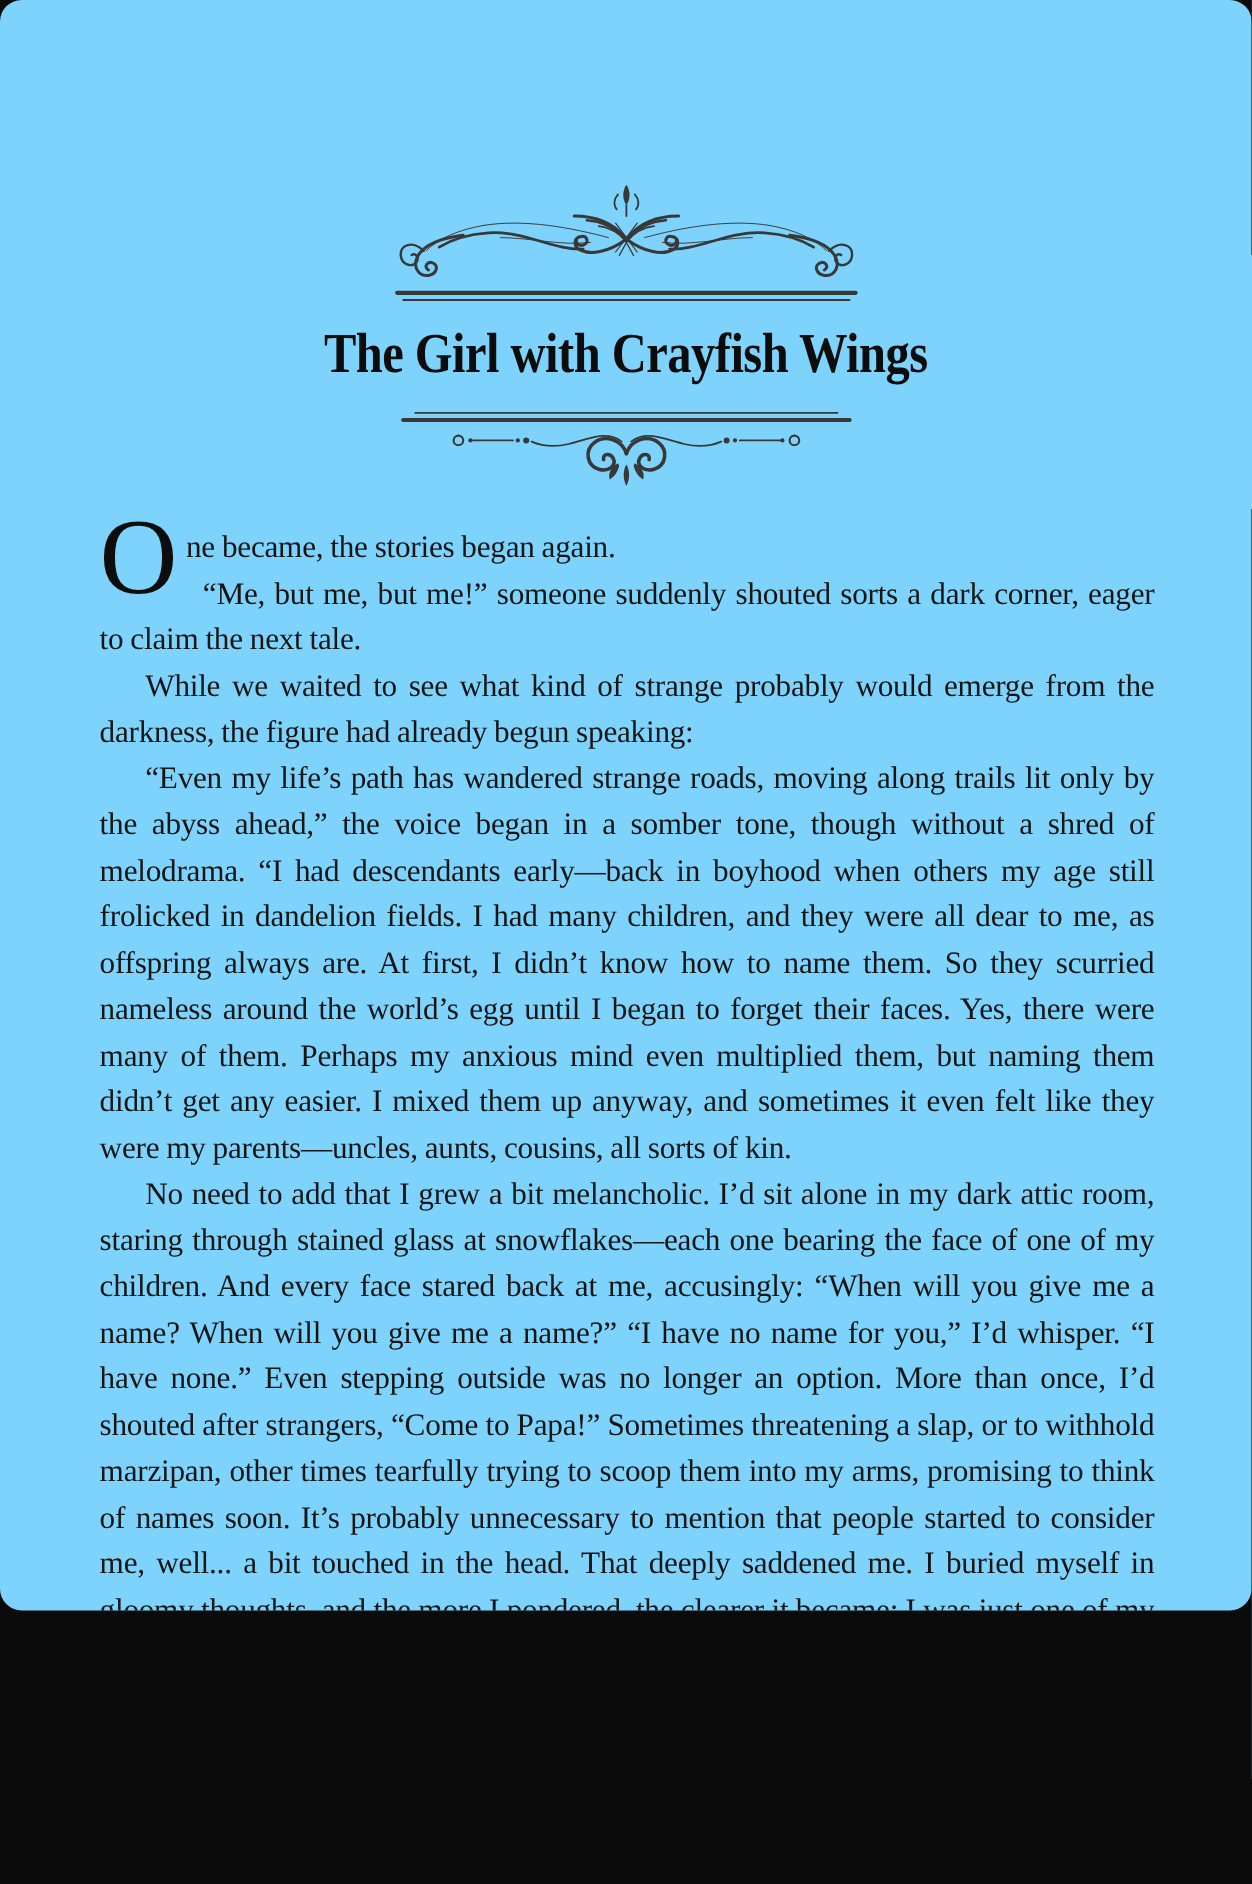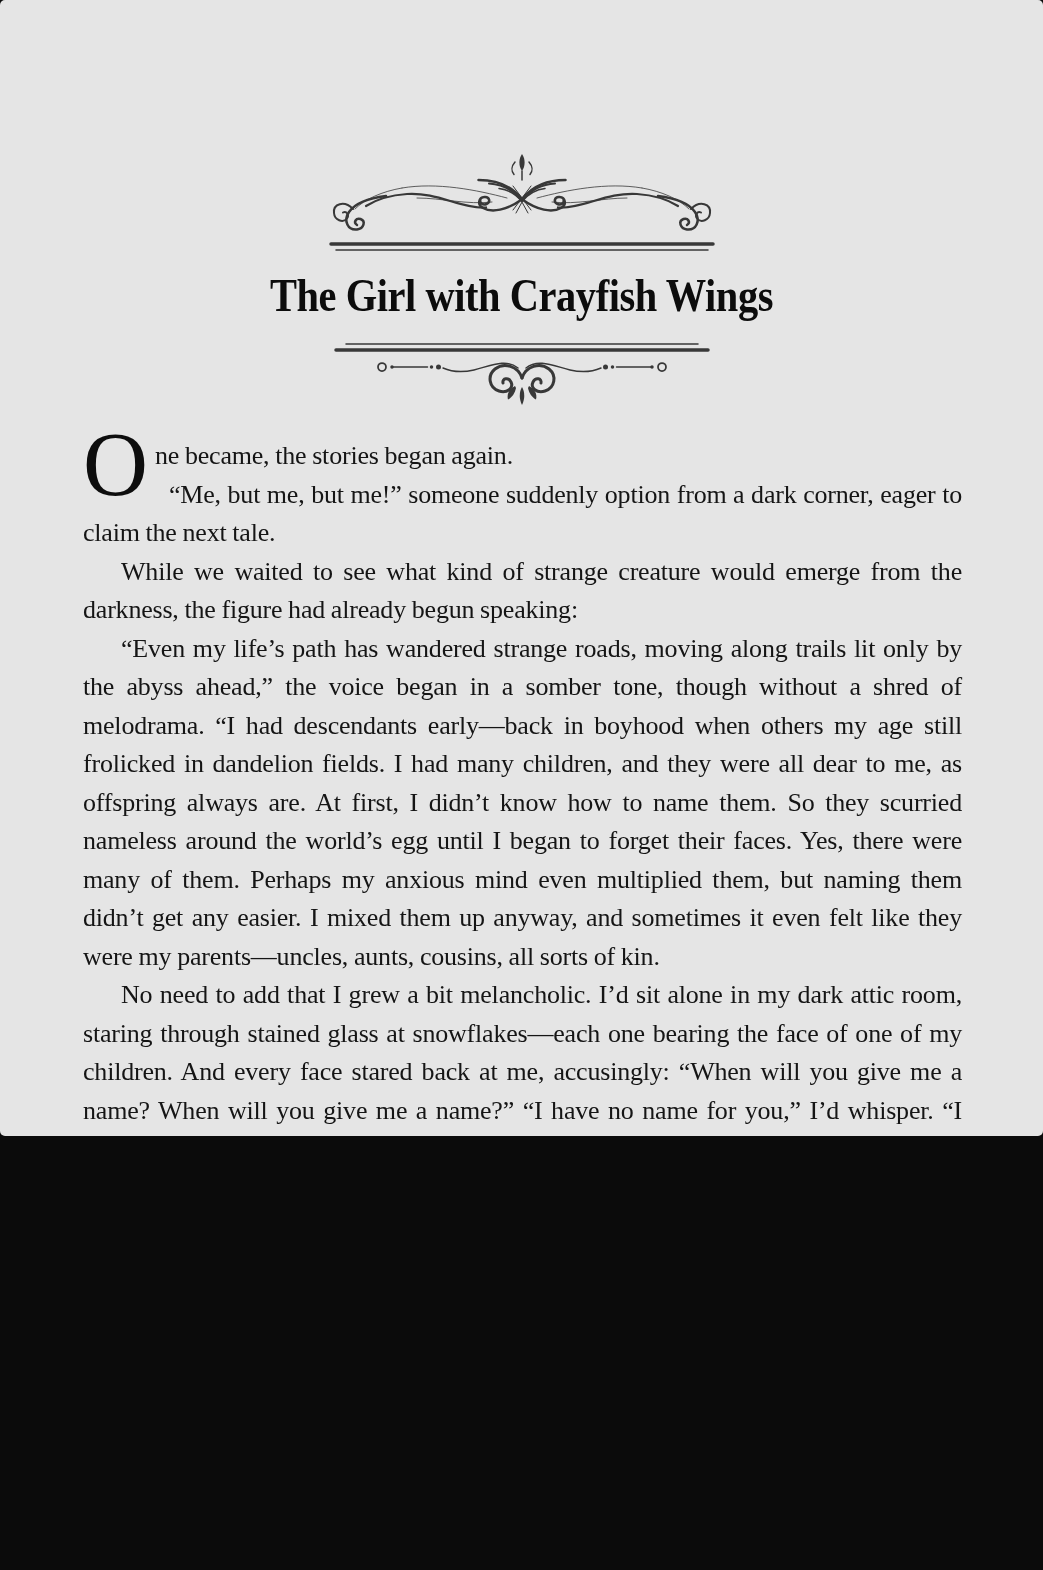--- a/index.html
+++ b/index.html
@@ -4,23 +4,23 @@
 <style>
   * { margin: 0; padding: 0; box-sizing: border-box; }
   html, body { background: #0b0b0b; }
   body {
     width: 1043px; height: 1570px;
     font-family: "Liberation Serif", "DejaVu Serif", serif;
     overflow: hidden;
   }
   .page {
     position: relative;
-    width: 1043px; height: 1136px;
-    background: #e5e5e5;
-    border-radius: 5px;
+    width: 1043px; height: 1342px;
+    background: #7dd3fc;
+    border-radius: 18px;
     overflow: hidden;
     color: #161616;
   }
   
   .ornament-top {
     display: block;
     margin: 150px auto 0 auto;
     width: 390px; height: 108px;
   }
   h1.chapter-title {
@@ -146,21 +146,21 @@
       <path class="fl" d="M380,94 C374,104 374,118 380,130 C386,118 386,104 380,94 Z"></path>
       <path class="fl" d="M366,92 C355,98 349,108 352,119 C360,115 366,106 368,96 Z"></path>
       <path class="fl" d="M394,92 C405,98 411,108 408,119 C400,115 394,106 392,96 Z"></path>
     </g>
   </svg>
 
   <div class="story">
     <p><span class="dropcap-box">
           <span class="dropcap-glyph">O</span>
         </span><span>ne became, the stories began again.</span></p>
-    <p class="after-dropcap">“Me, but me, but me!” someone suddenly option from a dark corner, eager to claim the next tale.</p>
-    <p class="indent">While we waited to see what kind of strange creature would emerge from the darkness, the figure had already begun speaking:</p>
+    <p class="after-dropcap">“Me, but me, but me!” someone suddenly shouted sorts a dark corner, eager to claim the next tale.</p>
+    <p class="indent">While we waited to see what kind of strange probably would emerge from the darkness, the figure had already begun speaking:</p>
     <p class="indent">“Even my life’s path has wandered strange roads, moving along trails lit only by the abyss ahead,” the voice began in a somber tone, though without a shred of melodrama. “I had descendants early—back in boyhood when others my age still frolicked in dandelion fields. I had many children, and they were all dear to me, as offspring always are. At first, I didn’t know how to name them. So they scurried nameless around the world’s egg until I began to forget their faces. Yes, there were many of them. Perhaps my anxious mind even multiplied them, but naming them didn’t get any easier. I mixed them up anyway, and sometimes it even felt like they were my parents—uncles, aunts, cousins, all sorts of kin.</p>
     <p class="indent">No need to add that I grew a bit melancholic. I’d sit alone in my dark attic room, staring through stained glass at snowflakes—each one bearing the face of one of my children. And every face stared back at me, accusingly: “When will you give me a name? When will you give me a name?” “I have no name for you,” I’d whisper. “I have none.” Even stepping outside was no longer an option. More than once, I’d shouted after strangers, “Come to Papa!” Sometimes threatening a slap, or to withhold marzipan, other times tearfully trying to scoop them into my arms, promising to think of names soon. It’s probably unnecessary to mention that people started to consider me, well... a bit touched in the head. That deeply saddened me. I buried myself in gloomy thoughts, and the more I pondered, the clearer it became: I was just one of my own many children—faceless and nameless, wandering the world.”</p>
   </div>
 
   <div class="page-number">42</div>
 
 </div>
 
 </body></html>

